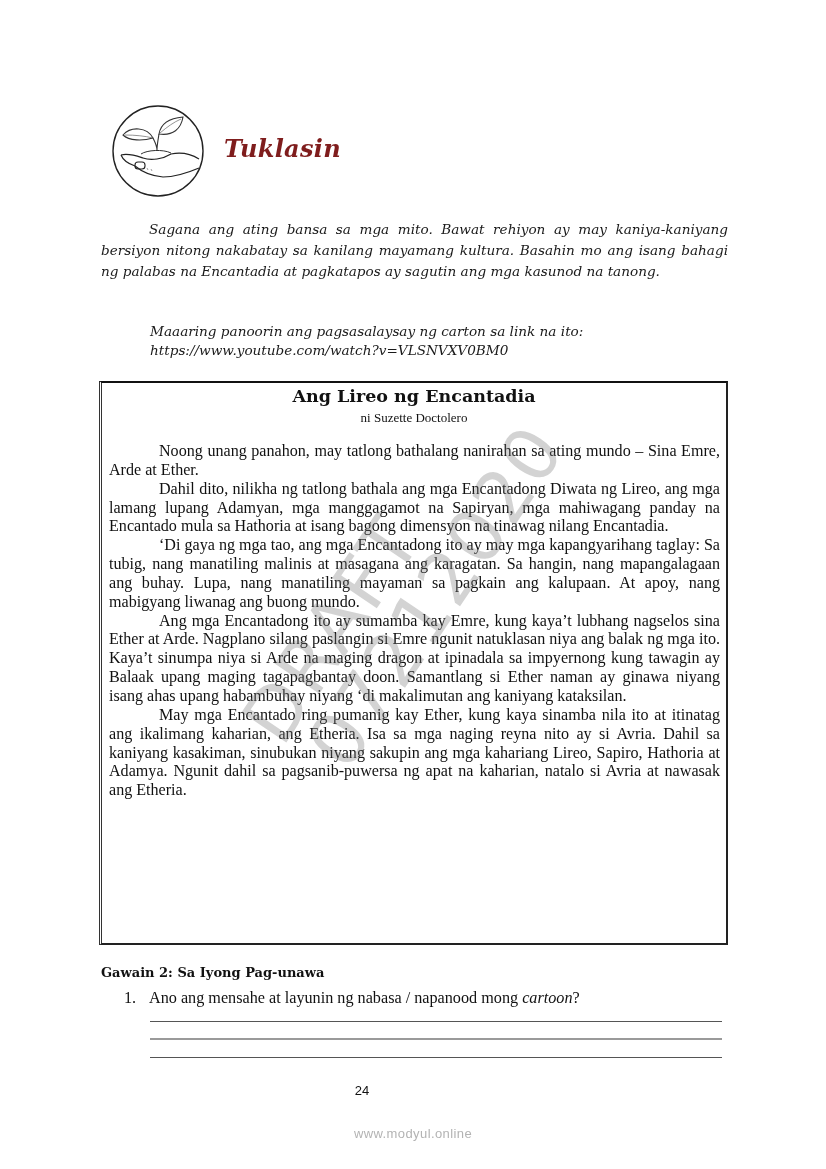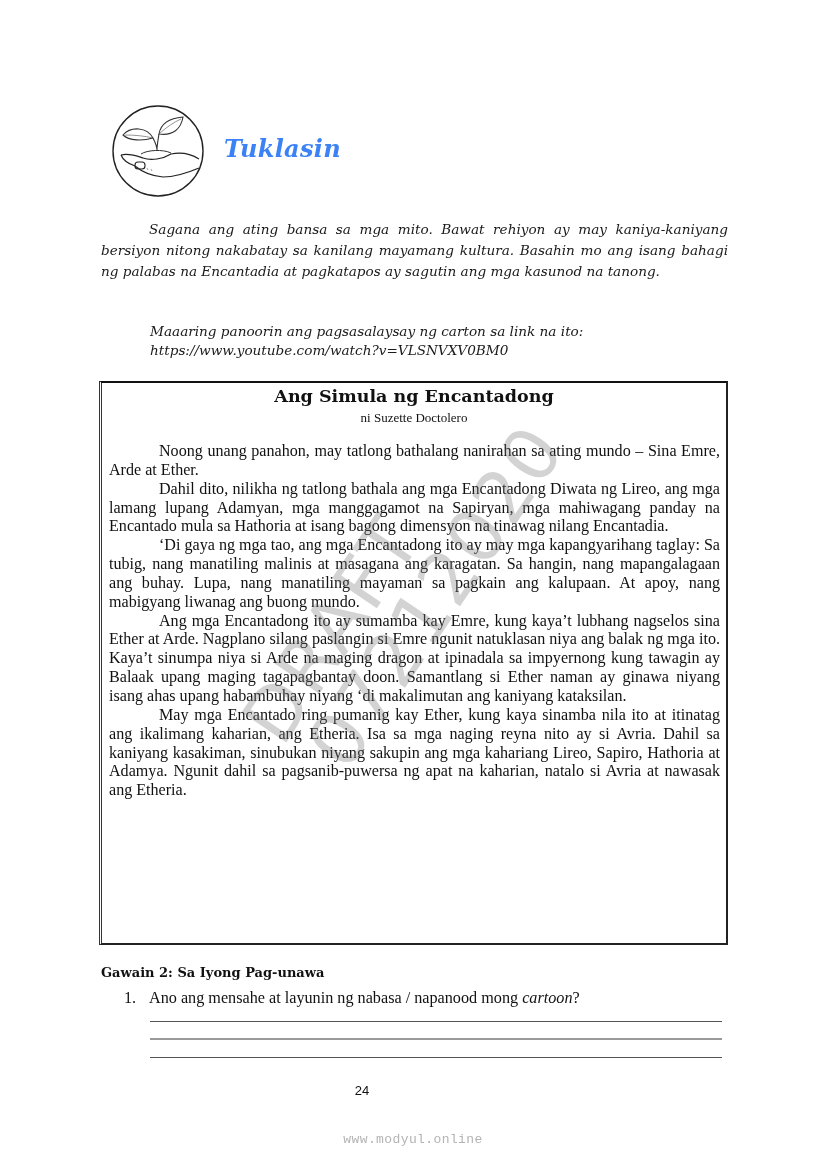--- a/index.html
+++ b/index.html
@@ -6,21 +6,21 @@
     body {
       width: 826px; height: 1169px; position: relative; overflow: hidden;
       color: #111; font-family: "DejaVu Serif", serif;
     }
     .abs { position: absolute; }
 
     
     .icon-wrap { left: 111px; top: 104px; width: 94px; height: 94px; }
     .section-title {
       left: 224px; top: 134px; font-family: "DejaVu Serif", serif;
-      font-weight: bold; font-style: italic; font-size: 24px; color: #3b82f6;
+      font-weight: bold; font-style: italic; font-size: 24px; color: #7f1d1d;
       letter-spacing: 0.3px;
     }
 
     
     .intro {
       left: 101px; top: 219px; width: 627px;
       font-family: "DejaVu Serif", serif; font-style: italic; font-size: 13.6px;
       line-height: 21px; text-align: justify; color: #1a1a1a;
     }
     .intro .indent { display: inline-block; width: 48px; }
@@ -79,21 +79,21 @@
     }
     .answer-line.thick { border-top: 2px solid #9a9a9a; }
 
     
     .page-number {
       left: 0; width: 724px; top: 1083px; text-align: center;
       font-family: "Liberation Sans", sans-serif; font-size: 13px; color: #111;
     }
     .site-mark {
       left: 0; width: 826px; top: 1126px; text-align: center;
-      font-family: Liberation Mono, monospace; font-size: 13px; color: #b3b3b3; letter-spacing: 0.4px; margin-top: 6px;
+      font-family: Liberation Sans, sans-serif; font-size: 13px; color: #b3b3b3; letter-spacing: 0.4px;
     }
   </style>
 </head>
 <body>
 
 <div class="abs icon-wrap">
   <svg width="94" height="94" viewBox="0 0 94 94">
     <circle cx="47" cy="47" r="45" fill="none" stroke="#222" stroke-width="1.4"></circle>
 
     <path d="M12 31 C20 22 36 23 42 34 C32 37 18 37 12 31 Z" fill="none" stroke="#333" stroke-width="1.1"></path>
@@ -116,21 +116,21 @@
 
 <div class="abs intro">
   <span class="indent"></span><span>Sagana ang ating bansa sa mga mito. Bawat rehiyon ay may kaniya-kaniyang bersiyon nitong nakabatay sa kanilang mayamang kultura. Basahin mo ang isang bahagi ng palabas na Encantadia at pagkatapos ay sagutin ang mga kasunod na tanong.</span>
 </div>
 <div class="abs link-note">
   <div>Maaaring panoorin ang pagsasalaysay ng carton sa link na ito:</div>
   <div>https://www.youtube.com/watch?v=VLSNVXV0BM0</div>
 </div>
 
 <div class="abs story-box">
-  <div class="story-title">Ang Simula ng Encantadong</div>
+  <div class="story-title">Ang Lireo ng Encantadia</div>
   <div class="story-author">ni Suzette Doctolero</div>
   <div class="story-body">
     <p>Noong unang panahon, may tatlong bathalang nanirahan sa ating mundo – Sina Emre, Arde at Ether.</p>
     <p>Dahil dito, nilikha ng tatlong bathala ang mga Encantadong Diwata ng Lireo, ang mga lamang lupang Adamyan, mga manggagamot na Sapiryan, mga mahiwagang panday na Encantado mula sa Hathoria at isang bagong dimensyon na tinawag nilang Encantadia.</p>
     <p>‘Di gaya ng mga tao, ang mga Encantadong ito ay may mga kapangyarihang taglay: Sa tubig, nang manatiling malinis at masagana ang karagatan. Sa hangin, nang mapangalagaan ang buhay. Lupa, nang manatiling mayaman sa pagkain ang kalupaan. At apoy, nang mabigyang liwanag ang buong mundo.</p>
     <p>Ang mga Encantadong ito ay sumamba kay Emre, kung kaya’t lubhang nagselos sina Ether at Arde. Nagplano silang paslangin si Emre ngunit natuklasan niya ang balak ng mga ito. Kaya’t sinumpa niya si Arde na maging dragon at ipinadala sa impyernong kung tawagin ay Balaak upang maging tagapagbantay doon. Samantlang si Ether naman ay ginawa niyang isang ahas upang habambuhay niyang ‘di makalimutan ang kaniyang kataksilan.</p>
     <p>May mga Encantado ring pumanig kay Ether, kung kaya sinamba nila ito at itinatag ang ikalimang kaharian, ang Etheria. Isa sa mga naging reyna nito ay si Avria. Dahil sa kaniyang kasakiman, sinubukan niyang sakupin ang mga kahariang Lireo, Sapiro, Hathoria at Adamya. Ngunit dahil sa pagsanib-puwersa ng apat na kaharian, natalo si Avria at nawasak ang Etheria.</p>
   </div>
 </div>
 

